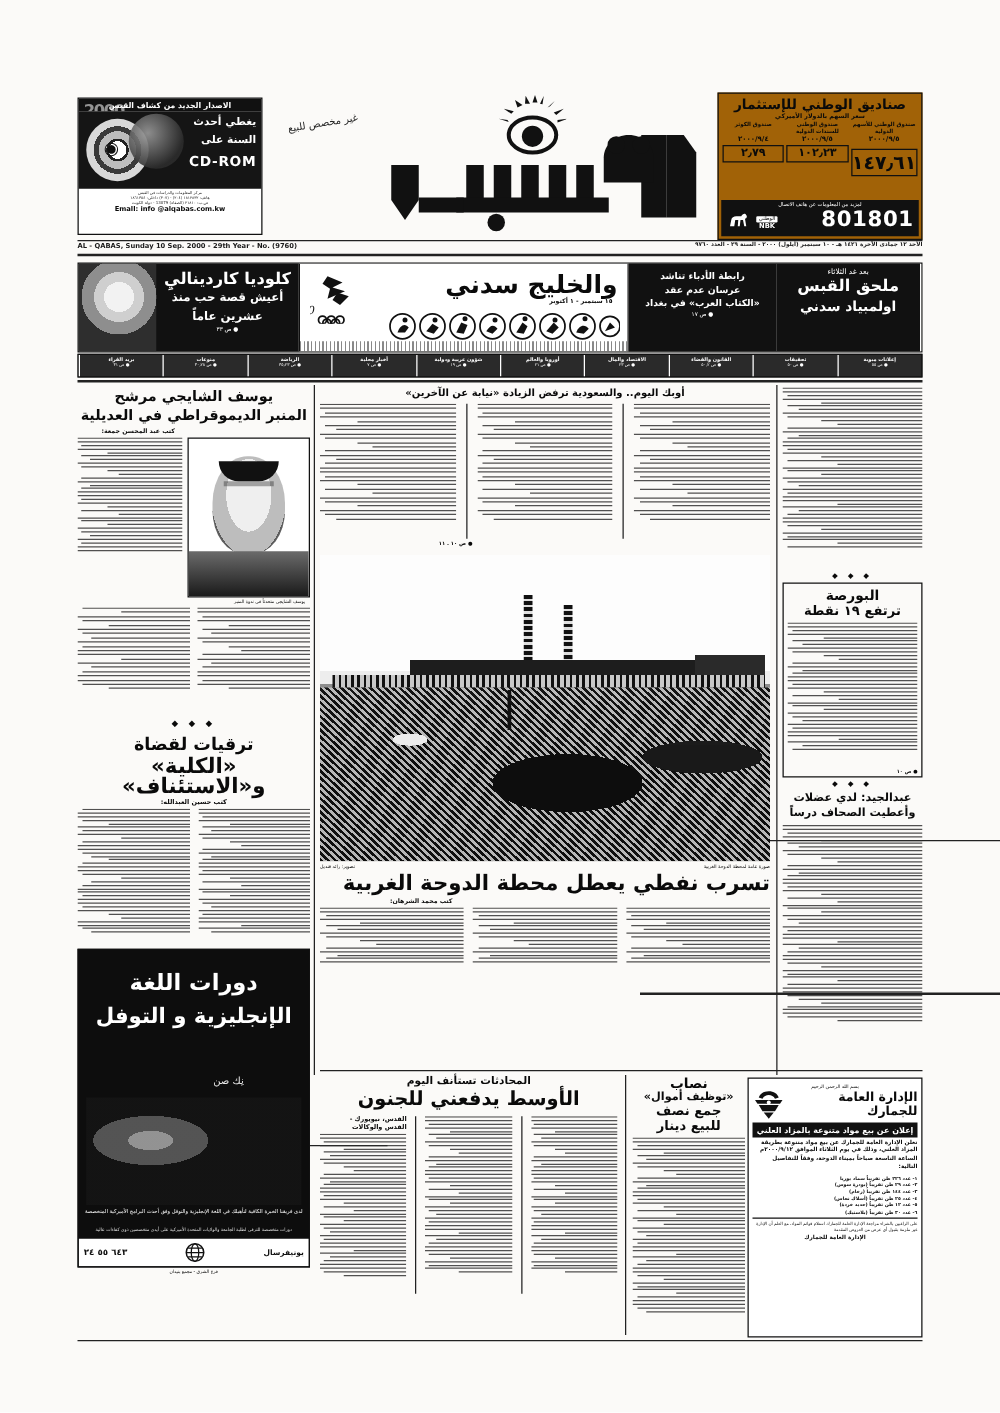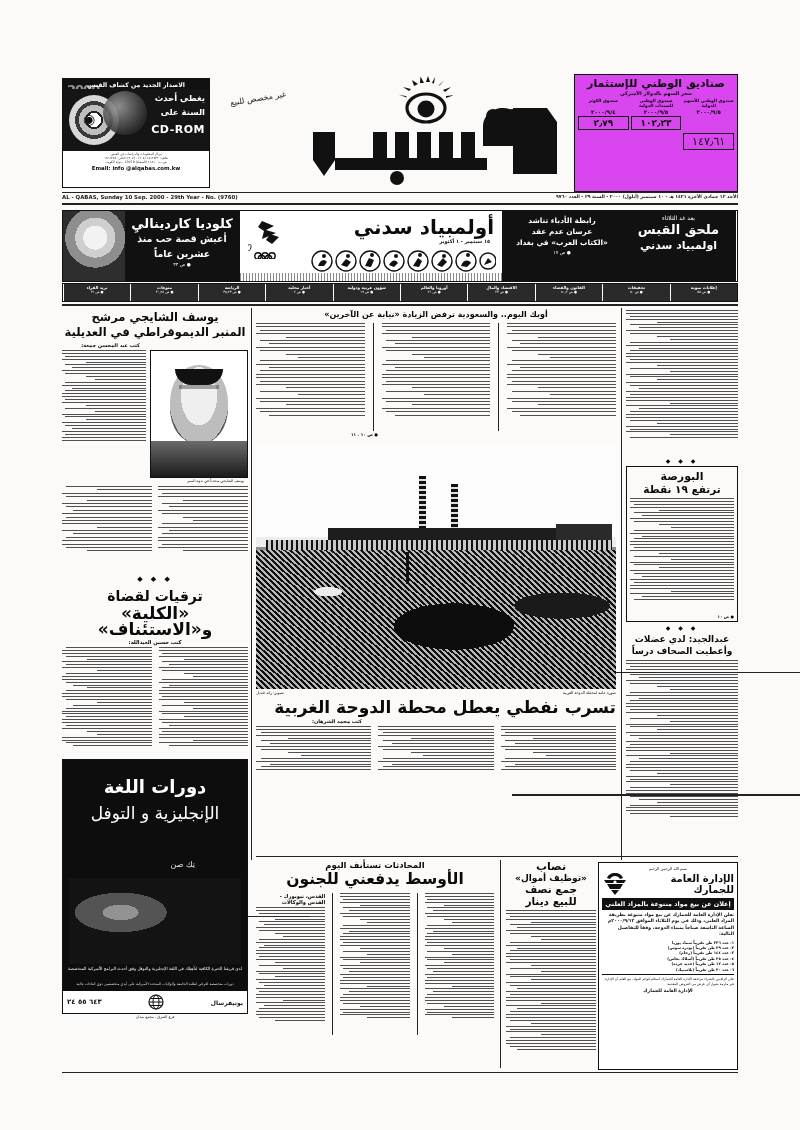--- a/index.html
+++ b/index.html
@@ -101,38 +101,55 @@
             <rect x="88" y="54" width="122" height="12"></rect>
 
             <path d="M36 28 h22 v28 l-11 16 l-11-16z"></path>
             <path d="M58 54 h36 v12 h-36z"></path>
             <circle cx="120" cy="74" r="7"></circle>
           </g>
         </svg>
       </div>
     </div>
 
-    <div class="bx" style="position:absolute;right:0;top:0;width:164px;height:118px;border:1.4px solid #111;background:#d946ef;">
+    <div class="bx" style="position:absolute;right:0;top:0;width:164px;height:118px;border:1.4px solid #111;background:#a16207;">
       <div class="ar ctr" style="font-size:11px;font-weight:bold;padding:2px 3px 0;letter-spacing:-.3px;">صناديق الوطني للإستثمار</div>
       <div class="ar ctr" style="font-size:5px;font-weight:bold;padding-bottom:2px;">سعر السهم بالدولار الأميركي</div>
       <div style="display:flex;direction:rtl;gap:2px;padding:0 3px;">
         <div style="flex:1;text-align:center;">
           <div class="ar ctr" style="font-size:4.4px;font-weight:bold;line-height:5.4px;min-height:11px;">صندوق الوطني للأسهم الدولية</div>
           <div class="ctr" style="font-size:5.6px;font-weight:bold;">٢٠٠٠/٩/٥</div>
-          <div class="ctr bx" style="border:1.2px solid #111;font-size:11px;font-weight:normal;margin-top:18px;padding:1px 0;">١٤٧٫٦١</div>
+          <div class="ctr bx" style="border:1.2px solid #111;font-size:15px;font-weight:bold;margin-top:4px;padding:1px 0;">١٤٧٫٦١</div>
         </div>
         <div style="flex:1;text-align:center;">
           <div class="ar ctr" style="font-size:4.4px;font-weight:bold;line-height:5.4px;min-height:11px;">صندوق الوطني للسندات الدولية</div>
           <div class="ctr" style="font-size:5.6px;font-weight:bold;">٢٠٠٠/٩/٥</div>
           <div class="ctr bx" style="border:1.2px solid #111;font-size:9px;font-weight:bold;margin-top:1px;padding:1px 0;">١٠٢٫٢٣</div>
         </div>
         <div style="flex:1;text-align:center;">
           <div class="ar ctr" style="font-size:4.4px;font-weight:bold;line-height:5.4px;min-height:11px;">صندوق الكوثر</div>
           <div class="ctr" style="font-size:5.6px;font-weight:bold;">٢٠٠٠/٩/٤</div>
           <div class="ctr bx" style="border:1.2px solid #111;font-size:9px;font-weight:bold;margin-top:1px;padding:1px 0;">٢٫٧٩</div>
+        </div>
+      </div>
+      <div style="position:absolute;left:2px;right:2px;bottom:2px;height:29px;background:#111;color:#fff;">
+        <div class="ar ctr" style="font-size:4.2px;padding-top:1px;">لمزيد من المعلومات عن هاتف الاتصال</div>
+        <div style="display:flex;align-items:center;justify-content:space-between;padding:0 4px;">
+          <div style="font-size:17px;font-weight:bold;letter-spacing:.5px;direction:ltr;">801801</div>
+          <div style="display:flex;align-items:flex-end;gap:2px;">
+            <div style="text-align:center;">
+              <div class="ar" style="font-size:4.4px;background:#fff;color:#111;padding:0 2px;border-radius:1px;">الوطني</div>
+              <div style="font-size:5.4px;font-weight:bold;direction:ltr;">NBK</div>
+            </div>
+            <svg width="22" height="16" viewBox="0 0 22 16">
+              <g fill="#fff">
+                <path d="M3 13 l1-5 c.3-2 2-3 4-3 l4 0 c1-2 3-3 4-1 c1 1.4 .4 2.6-1 3 l1 6 h-1.6l-1-5 h-2l-.6 5 h-1.6l.4-5 h-2.4l-.8 5z"></path>
+              </g>
+            </svg>
+          </div>
         </div>
       </div>
     </div>
   </div>
 
   <div class="hsep" style="left:62px;top:192px;width:676px;"></div>
   <div style="position:absolute;left:62px;top:194px;width:300px;font-size:5.4px;font-weight:bold;direction:ltr;color:#1a1a1a;">AL - QABAS, Sunday 10 Sep. 2000 - 29th Year - No. (9760)</div>
   <div class="ar" style="position:absolute;right:62px;top:194px;width:330px;font-size:4.6px;font-weight:bold;color:#1a1a1a;">الأحد ١٢ جمادى الآخرة ١٤٢١ هـ - ١٠ سبتمبر (أيلول) ٢٠٠٠ - السنة ٢٩ - العدد ٩٧٦٠</div>
   <div class="hsep" style="left:62px;top:203px;width:676px;height:2px;"></div>
 
@@ -145,21 +162,21 @@
     </div>
 
     <div class="bx" style="width:118px;background:#111;color:#fff;padding:4px 4px 0;">
       <div class="ar ctr" style="font-size:7.4px;font-weight:bold;line-height:11px;letter-spacing:-.2px;">رابطة الأدباء تناشد</div>
       <div class="ar ctr" style="font-size:7.4px;font-weight:bold;line-height:11px;letter-spacing:-.2px;">عرسان عدم عقد</div>
       <div class="ar ctr" style="font-size:7.4px;font-weight:bold;line-height:11px;letter-spacing:-.2px;">«الكتاب العرب» في بغداد</div>
       <div class="ar ctr" style="font-size:4.6px;margin-top:2px;">● ص ١٧</div>
     </div>
 
     <div class="bx" style="flex:1;background:#fff;position:relative;border-right:1px solid #111;border-left:1px solid #111;overflow:hidden;">
-      <div class="ar" style="position:absolute;right:8px;top:4px;font-size:20px;font-weight:bold;letter-spacing:-.5px;">أولمبياد سدني</div>
+      <div class="ar" style="position:absolute;right:8px;top:4px;font-size:20px;font-weight:bold;letter-spacing:-.5px;">والخليج سدني</div>
       <div class="ar" style="position:absolute;right:12px;top:27px;font-size:5px;font-weight:bold;">١٥ سبتمبر - ١ أكتوبر</div>
 
       <div style="position:absolute;left:8px;top:4px;">
         <svg width="60" height="44" viewBox="0 0 60 44">
           <g fill="#111">
             <path d="M14 6 l12 5 l-8 4 l10 3 l-14 6 l2-8 l-6-4z"></path>
             <path d="M22 19 l9 3 l-7 7 l-6-4z"></path>
           </g>
           <text x="4" y="36" font-family="DejaVu Serif, serif" font-size="9" font-style="italic" fill="#111">Sydney 2000</text>
           <g fill="none" stroke="#111" stroke-width="1.4">
@@ -438,21 +455,21 @@
         <i></i>
         <i></i>
         <i></i>
         <i></i>
         <i></i>
         <i></i>
     </div>
 
     <div class="bx" style="margin-top:4px;width:186px;height:255px;border:1px solid #111;background:#0d0d0d;color:#fff;position:relative;overflow:hidden;">
       <div class="ar ctr" style="font-size:18px;font-weight:bold;margin-top:16px;letter-spacing:-.5px;">دورات اللغة</div>
-      <div class="ar ctr" style="font-size:17px;font-weight:normal;margin-top:6px;letter-spacing:-.5px;">الإنجليزية و التوفل</div>
+      <div class="ar ctr" style="font-size:17px;font-weight:bold;margin-top:6px;letter-spacing:-.5px;">الإنجليزية و التوفل</div>
       <div class="ar" style="position:absolute;right:52px;top:100px;font-size:8px;font-family:'DejaVu Serif',serif;opacity:.9;">نِك صن</div>
 
       <div style="position:absolute;left:6px;right:6px;top:118px;height:86px;background:
            radial-gradient(ellipse at 30% 40%, #9e9e9e 0 18px, #5a5a5a 18px 46px, #141414 46px 120px);opacity:.92;"></div>
       <div class="ar ctr" style="position:absolute;left:4px;right:4px;top:206px;font-size:4.2px;line-height:6px;color:#fff;">لدى فريقنا الخبرة الكافية لتأهيلك في اللغة الإنجليزية والتوفل وفق أحدث البرامج الأميركية المتخصصة</div>
       <div class="ar ctr" style="position:absolute;left:4px;right:4px;top:222px;font-size:3.6px;line-height:5px;color:#ddd;">دورات متخصصة للترقي لطلبة الجامعة والولايات المتحدة الأميركية على أيدي متخصصين ذوي كفاءات عالية</div>
       <div style="position:absolute;left:0;right:0;bottom:0;height:22px;background:#fff;color:#111;display:flex;direction:rtl;align-items:center;justify-content:space-between;padding:0 4px;">
         <div class="ar" style="font-size:6px;font-weight:bold;">يونيفرسال</div>
         <svg width="16" height="16" viewBox="0 0 16 16">
           <circle cx="8" cy="8" r="7" fill="none" stroke="#111" stroke-width="1.2"></circle>

